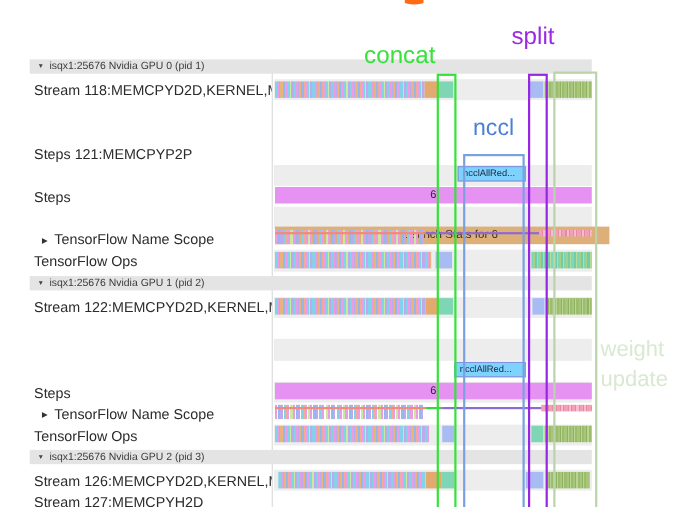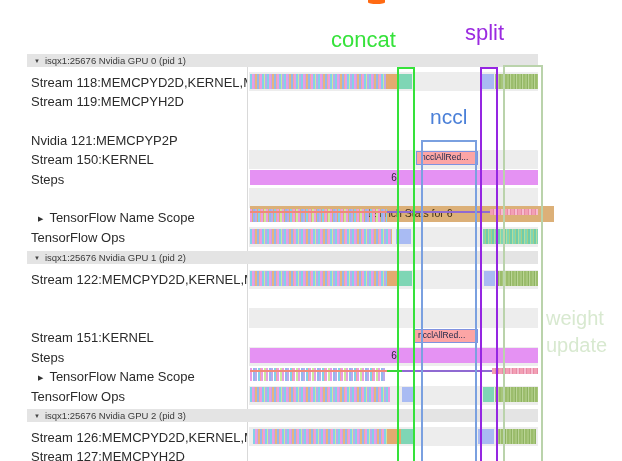--- a/index.html
+++ b/index.html
@@ -27,36 +27,36 @@
   .seg-dense{background:repeating-linear-gradient(90deg,#82d2e8 0 2px,#eb9ce2 2px 4px,#bda9ec 4px 5px,#e7b47e 5px 7px,#93b9ec 7px 9px,#f2ab9b 9px 10px,#eb9ce2 10px 12px,#82d2e8 12px 14px,#c9ea9e 14px 15px,#bda9ec 15px 17px);}
   .seg-orange{background:#e3aa70;}
   .seg-teal{background:#7fd6b5;}
   .seg-blue{background:#a9bbf3;}
   .seg-greenstripe{background:repeating-linear-gradient(90deg,#a7c67c 0 2px,#8fb362 2px 3px,#bad496 3px 4px,#9cbd6c 4px 6px);}
   .seg-tealstripe{background:repeating-linear-gradient(90deg,#7fd6b5 0 2px,#a9cf85 2px 3px,#6fcdaa 3px 5px,#b7dc9a 5px 6px);}
   .seg-steps{top:0.5px;height:15.5px;background:#e592f3;text-align:center;
              font-size:10px;line-height:15px;color:#33213a;}
   .seg-launch{top:18px;height:15.5px;background:#dcb078;text-align:center;
               font-size:10.5px;line-height:15px;color:#3c2d16;padding-left:16px;}
-  .seg-ncclbar{top:1.5px;height:13.5px;background:#fca5a5;border:1px solid #8092e0;box-sizing:border-box;
+  .seg-ncclbar{top:1.5px;height:13.5px;background:#7dd3fc;border:1px solid #8092e0;box-sizing:border-box;
                font-size:8.5px;line-height:11px;color:#20294a;padding-left:4px;white-space:nowrap;overflow:hidden;}
   .seg-mini{top:1px;height:13px;background:repeating-linear-gradient(90deg,#eb9ce2 0 2px,rgba(0,0,0,0) 2px 3px,#93b9ec 3px 5px,#bda9ec 5px 7px,rgba(0,0,0,0) 7px 8px,#82d2e8 8px 10px,#f2ab9b 10px 11px,#eb9ce2 11px 13px,rgba(0,0,0,0) 13px 14px,#c9ea9e 14px 16px);}
   .seg-linesalmon{top:3px;height:2px;background:#f08a7a;}
   .seg-lineviolet{top:3px;height:2px;background:#8f6ad2;}
   .seg-linegreen{top:3px;height:2px;background:#3ad43a;}
   .seg-pink{top:1px;height:6px;background:repeating-linear-gradient(90deg,#f2a0b4 0 3px,#e88aa6 3px 4px,#f6bcd0 4px 6px,#e88aa6 6px 7px);}
 
   
   .ann-rect{position:absolute;box-sizing:border-box;}
   .rect-concat{left:397px;top:67px;width:18px;height:404px;border:2px solid #35e23a;}
   .rect-split{left:480px;top:67px;width:18px;height:404px;border:2px solid #9526e2;}
   .rect-nccl{left:421px;top:140px;width:56px;height:331px;border:2px solid #7aa0e0;}
   .rect-weight{left:503px;top:65px;width:40px;height:406px;border:2px solid #bad3ab;}
   .ann-label{position:absolute;white-space:nowrap;}
-  .lbl-concat{left:331px;top:27px;font-size:22px;color:#35e23a;}
+  .lbl-concat{left:331px;top:37px;font-size:22px;color:#35e23a;}
   .lbl-split{left:465px;top:20px;font-size:22px;color:#9b2be0;}
   .lbl-nccl{left:430px;top:105px;font-size:21px;color:#4b80d8;}
   .lbl-weight{left:546px;top:305px;font-size:20px;line-height:27px;color:#d8e9d0;}
   .orange-frag{position:absolute;left:368px;top:0;width:17px;height:3.5px;background:#ff6a13;
                border-radius:0 0 50% 50%;}
 </style>
 </head>
 <body>
 
 <div id="app">
@@ -65,29 +65,25 @@
   <div class="sec-header" style="top: 54px;"><span class="tri">▼</span><span>isqx1:25676 Nvidia GPU 0 (pid 1)</span></div>
       <div class="row" style="top: 72px;">
         <div class="row-bg"></div>
         <div class="row-label"><span>Stream 118:MEMCPYD2D,KERNEL,ME</span></div>
         <div class="seg seg-dense" style="left: 250px; width: 136px;"></div>
         <div class="seg seg-orange" style="left: 386px; width: 13px;"></div>
         <div class="seg seg-teal" style="left: 399px; width: 13px;"></div>
         <div class="seg seg-blue" style="left: 481px; width: 13px;"></div>
         <div class="seg seg-greenstripe" style="left: 495px; width: 43px;"></div>
       </div>
-      <div class="row" style="top: 91.4px;">
-        <div class="row-label"><span>Stream 119:MEMCPYH2D</span></div>
-      </div>
       <div class="row" style="top: 130.2px;">
-        <div class="row-label"><span>Nvidia 121:MEMCPYP2P</span></div>
+        <div class="row-label"><span>Steps 121:MEMCPYP2P</span></div>
       </div>
       <div class="row" style="top: 149.6px;">
         <div class="row-bg"></div>
-        <div class="row-label"><span>Stream 150:KERNEL</span></div>
         <div class="seg seg-ncclbar" style="left: 416px; width: 62px;">ncclAllRed...</div>
       </div>
       <div class="row" style="top: 169px;">
         <div class="row-label"><span>Steps</span></div>
         <div class="seg seg-steps" style="left: 250px; width: 288px;">6</div>
       </div>
       <div class="row" style="top: 188.4px;">
         <div class="row-bg"></div>
         <div class="seg seg-launch" style="left: 250px; width: 288px;">Launch Stats for 6</div>
       </div>
@@ -112,21 +108,20 @@
         <div class="seg seg-dense" style="left: 250px; width: 137px;"></div>
         <div class="seg seg-orange" style="left: 387px; width: 12px;"></div>
         <div class="seg seg-teal" style="left: 399px; width: 13px;"></div>
         <div class="seg seg-blue" style="left: 484px; width: 11px;"></div>
         <div class="seg seg-greenstripe" style="left: 496px; width: 42px;"></div>
       </div>
       <div class="row" style="top: 308.3px;">
         <div class="row-bg"></div>
       </div>
       <div class="row" style="top: 327.7px;">
-        <div class="row-label"><span>Stream 151:KERNEL</span></div>
         <div class="seg seg-ncclbar" style="left: 413px; width: 65px;">ncclAllRed...</div>
       </div>
       <div class="row" style="top: 347.1px;">
         <div class="row-bg"></div>
         <div class="row-label"><span>Steps</span></div>
         <div class="seg seg-steps" style="left: 250px; width: 288px;">6</div>
       </div>
       <div class="row" style="top: 366.5px;">
         <div class="row-label indent"><span class="tri">▶</span><span>TensorFlow Name Scope</span></div>
         <div class="seg seg-mini" style="left: 250px; width: 136px;"></div>

